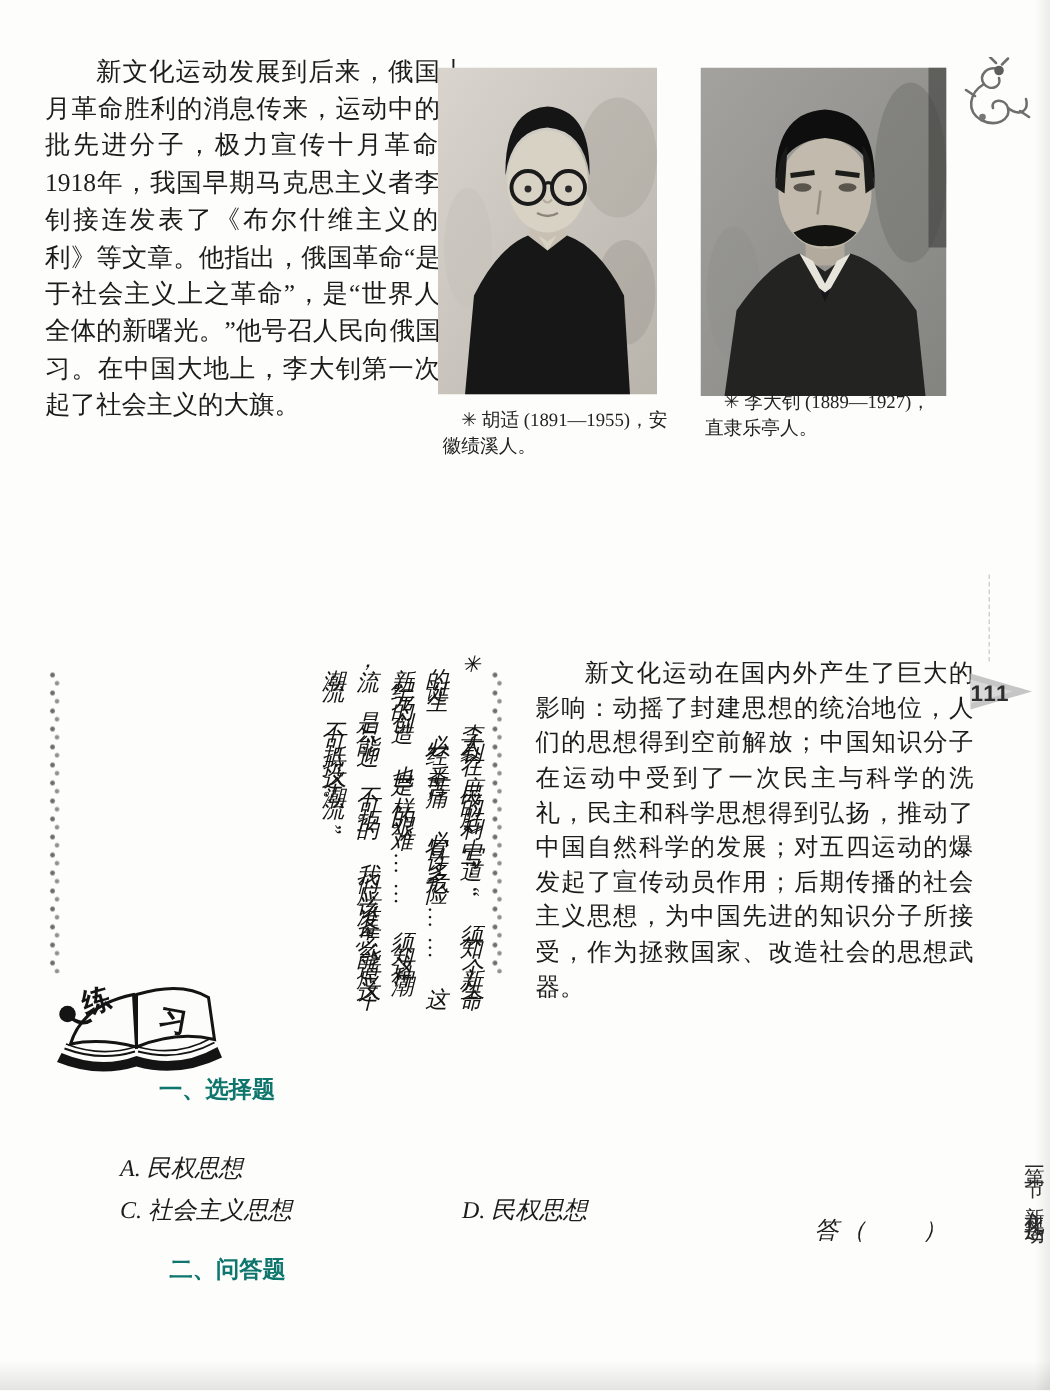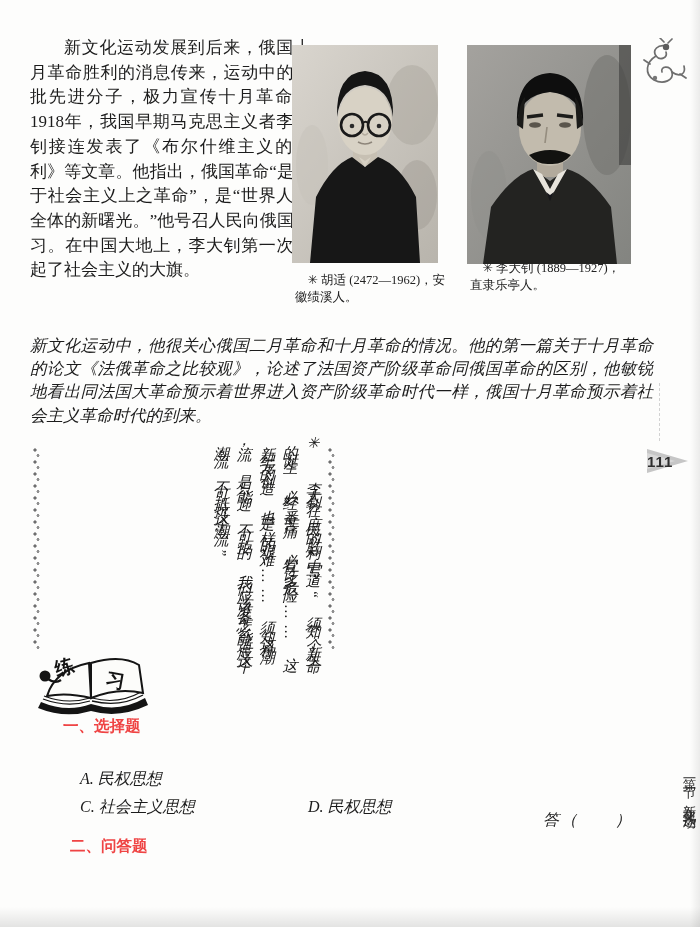--- a/index.html
+++ b/index.html
@@ -52,35 +52,35 @@
   .crease{position:absolute;left:659px;top:383px;height:58px;width:0;
     border-left:1px dashed #d2d2d2;}
   .margin-label{
     left:680px;top:768px;height:130px;
     writing-mode:vertical-rl;
     font-family:"Liberation Sans","DejaVu Sans",sans-serif;
     font-size:13.5px;letter-spacing:3px;color:#2a2a2a;
   }
 
   
-  .sec-title{font-size:15.5px;color:#ef4444;}
+  .sec-title{font-size:15.5px;color:#0f766e;margin-left:43px;}
   .q-line{font-size:16px;}
   .opt{position:absolute;font-size:16px;font-style:italic;}
   .answer{font-size:16px;font-style:italic;letter-spacing:2px;}
 </style>
 </head>
 <body>
 
 <div class="page">
 
   <div class="blk para para1 songti indent">新文化运动发展到后来，俄国十月革命胜利的消息传来，运动中的一批先进分子，极力宣传十月革命。1918年，我国早期马克思主义者李大钊接连发表了《布尔什维主义的胜利》等文章。他指出，俄国革命“是立于社会主义上之革命”，是“世界人类全体的新曙光。”他号召人民向俄国学习。在中国大地上，李大钊第一次举起了社会主义的大旗。</div>
 
 
-  <div class="blk para para2b kai">新文化运动中，他很关心俄国二月革命和十月革命的情况。他的第一篇关于十月革命的论文《法俄革命之比较观》，论述了法国资产阶级革命同俄国革命的区别，他敏锐地看出同法国大革命预示着世界进入资产阶级革命时代一样，俄国十月革命预示着社会主义革命时代的到来。</div>
 
+  <div class="blk para para3 songti indent">新文化运动在国内外产生了巨大的影响：动摇了封建思想的统治地位，人们的思想得到空前解放；中国知识分子在运动中受到了一次民主与科学的洗礼，民主和科学思想得到弘扬，推动了中国自然科学的发展；对五四运动的爆发起了宣传动员作用；后期传播的社会主义思想，为中国先进的知识分子所接受，作为拯救国家、改造社会的思想武器。</div>
 
   <svg class="photo" style="left:292px;top:45px;" width="146" height="218" viewBox="0 0 146 218">
     <defs>
       <linearGradient id="huBg" x1="0" y1="0" x2="1" y2="1">
         <stop offset="0" stop-color="#d9d5ce"></stop>
           <stop offset="1" stop-color="#b8b4ac"></stop>
       </linearGradient>
     </defs>
     <rect width="146" height="218" fill="url(#huBg)"></rect>
     <ellipse cx="120" cy="60" rx="26" ry="40" fill="#a8a49c" opacity="0.45"></ellipse>
@@ -120,21 +120,21 @@
     <path d="M90,70 L106,72" stroke="#1c1c1a" stroke-width="3.4"></path>
     <ellipse cx="68" cy="80" rx="6" ry="2.8" fill="#5a554c"></ellipse>
     <ellipse cx="98" cy="80" rx="6" ry="2.8" fill="#5a554c"></ellipse>
     <path d="M80,82 L78,98" stroke="#958d7f" stroke-width="1.6"></path>
     <path d="M62,110 Q83,100 104,110 Q96,120 83,119 Q70,120 62,110 Z" fill="#121210"></path>
     <path d="M16,219 L24,162 Q46,130 66,124 L83,136 L100,124 Q122,130 144,162 L150,219 Z" fill="#232321"></path>
     <path d="M66,124 L83,154 L100,124 L91,129 L83,144 L75,129 Z" fill="#e7e4dc"></path>
     <path d="M79,147 L83,156 L87,147 L83,150 Z" fill="#16161a"></path>
   </svg>
 
-  <div class="blk caption songti" style="left:295px;top:272px;width:152px;">✳ 胡适 (2472—1962)，安徽绩溪人。</div>
+  <div class="blk caption songti" style="left:295px;top:272px;width:152px;">✳ 胡适 (1891—1955)，安徽绩溪人。</div>
   <div class="blk caption songti" style="left:470px;top:260px;width:162px;">✳ 李大钊 (1889—1927)，直隶乐亭人。</div>
 
   <svg class="blk" style="left:636px;top:38px;" width="54" height="60" viewBox="0 0 54 60">
     <g fill="none" stroke="#6e6e6e" stroke-width="1.7" stroke-linecap="round">
       <path d="M30,8 C22,6 16,12 20,18 C24,23 32,20 30,14"></path>
       <path d="M20,18 C10,24 8,36 18,42 C28,47 38,42 36,34 C34,27 24,28 26,34"></path>
       <path d="M36,34 C44,40 50,36 48,28"></path>
       <path d="M28,4 L24,0 M32,5 L36,1 M14,26 L8,22 M44,36 L50,40"></path>
     </g>
     <circle cx="30" cy="9" r="3.2" fill="#5d5d5d"></circle>

